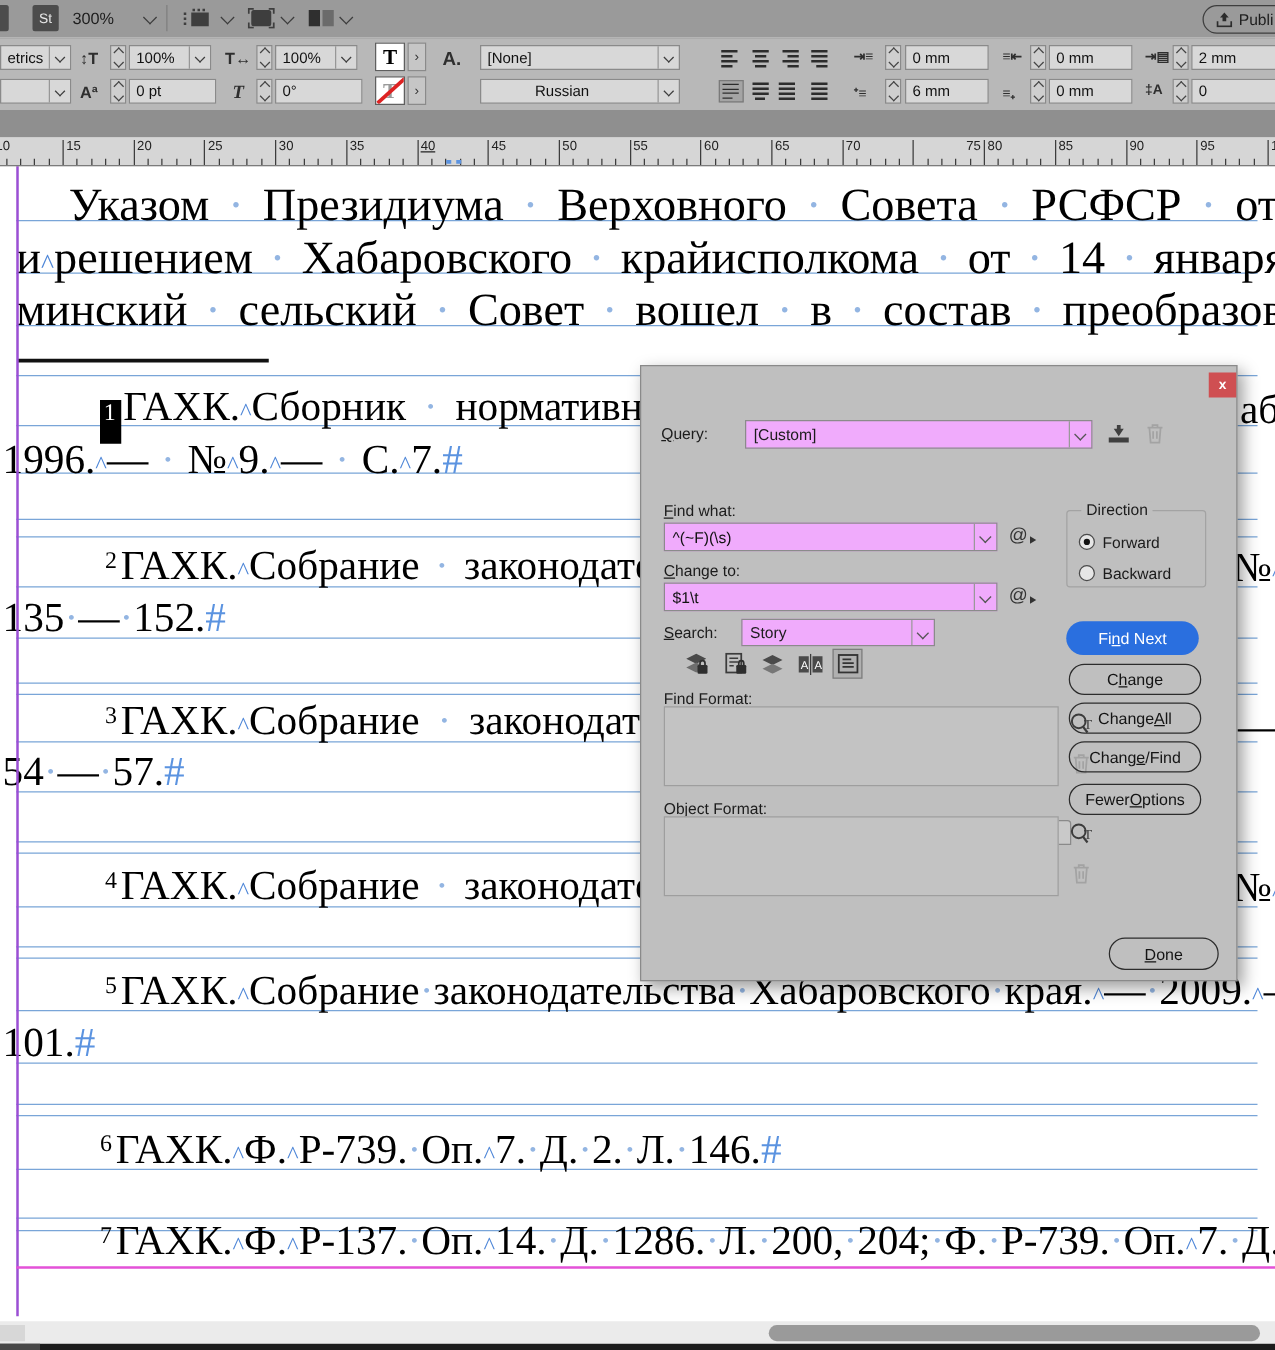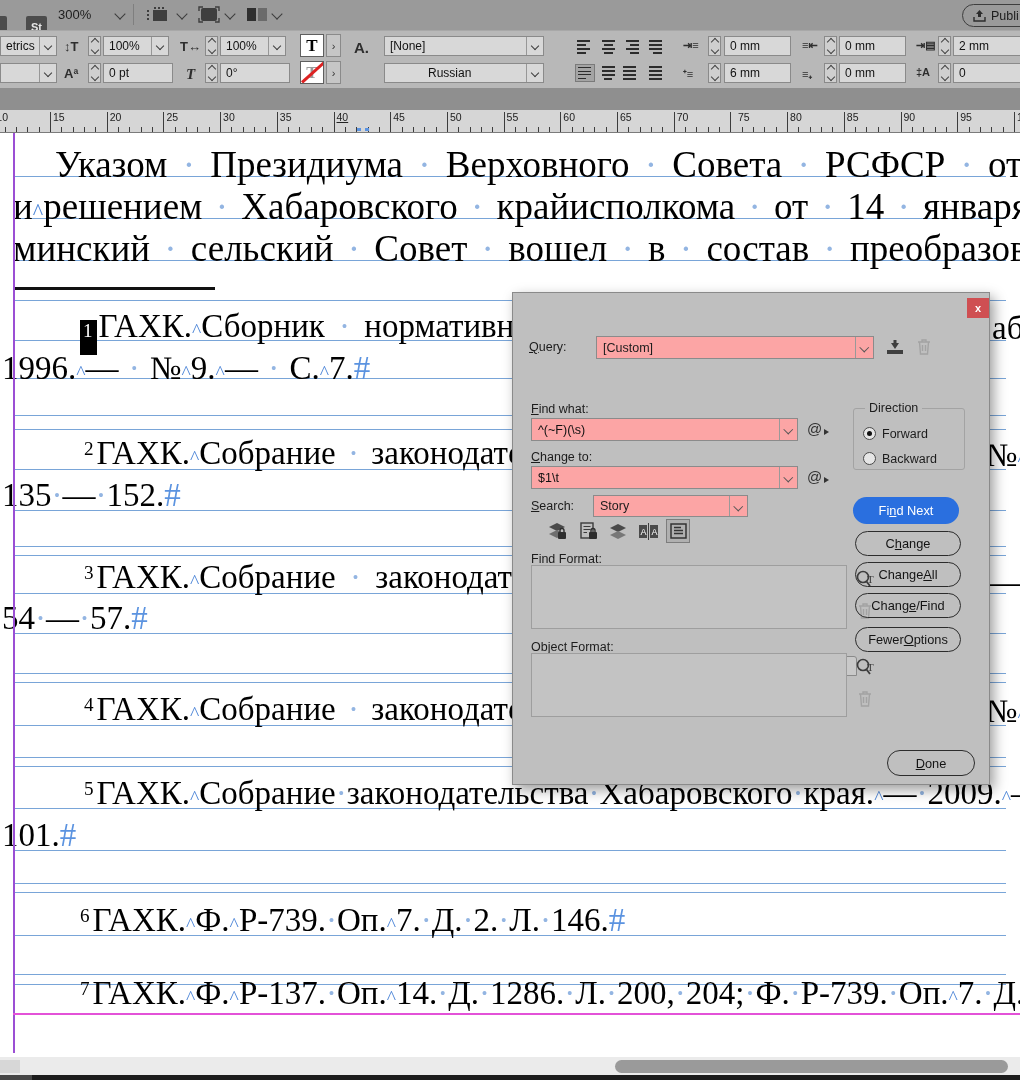--- a/index.html
+++ b/index.html
@@ -1,22 +1,22 @@
 <!DOCTYPE html>
 <html><head>
 <meta charset="utf-8">
 <style>
   html,body{margin:0;padding:0;background:#777;}
   #screen{position:relative;width:1020px;height:1080px;overflow:hidden;background:#fff;
           font-family:"Liberation Sans",sans-serif;-webkit-font-smoothing:antialiased;}
   .abs{position:absolute;}
   
   #topbar{position:absolute;left:0;top:0;width:1020px;height:30px;background:#9a9a9a;z-index:6;}
-  .appicon{position:absolute;top:16px;width:21px;height:21px;background:#4c4c4c;color:#e8e8e8;
-           font-size:11px;display:flex;align-items:center;justify-content:center;border-radius:2px;font-weight:bold;}
+  .appicon{position:absolute;top:4px;width:21px;height:21px;background:#4c4c4c;color:#e8e8e8;
+           font-size:11px;display:flex;align-items:center;justify-content:center;border-radius:2px;}
   .tb-text{position:absolute;top:7px;font-size:13px;color:#1d1d1d;}
   .chev{display:inline-block;width:7px;height:7px;border-right:1.7px solid #3c3c3c;border-bottom:1.7px solid #3c3c3c;transform:rotate(45deg);}
   .chev.abs{position:absolute;}
   .vdiv{position:absolute;top:4px;width:1px;height:21px;background:#7f7f7f;}
   .tb-ic{position:absolute;top:6px;}
   #publish{position:absolute;left:962px;top:4px;height:21px;width:70px;border:1.4px solid #3e3e3e;
            border-radius:12px;display:flex;align-items:center;gap:5px;padding:0 0 0 10px;color:#1d1d1d;font-size:12.5px;}
   
   #cpanel{position:absolute;left:0;top:30px;width:1020px;height:58px;background:#b8b8b8;
           border-top:1px solid #a8a8a8;border-bottom:1px solid #8f8f8f;z-index:6;}
@@ -65,21 +65,21 @@
   #fnsep{position:absolute;height:2.5px;background:#111;}
   #vguide{position:absolute;width:1.5px;background:#9b4fd4;}
   #hguide{position:absolute;height:1.5px;background:#e352d8;}
   
   #dlg{position:absolute;left:512px;top:292px;width:478px;height:493px;background:#bfbfbf;border:1px solid #8a8a8a;
        box-sizing:border-box;z-index:10;box-shadow:4px 5px 12px rgba(0,0,0,.38);font-size:12.5px;color:#1c1c1c;}
   #dlg-title{position:absolute;left:0;top:0;width:100%;height:26px;background:#f2f2f2;display:flex;align-items:center;padding-left:13px;box-sizing:border-box;font-size:12.5px;color:#222;}
   #dlg-close{position:absolute;right:0;top:5px;width:22px;height:20px;background:#cf4f52;color:#fff;font-size:11px;font-weight:bold;
              display:flex;align-items:center;justify-content:center;}
   .dlabel{position:absolute;font-size:12.5px;color:#1c1c1c;}
-  .dfld{position:absolute;height:23px;background:#fca5a5;border:1px solid #8b8b8b;box-sizing:border-box;display:flex;align-items:center;}
+  .dfld{position:absolute;height:23px;background:#f0abfc;border:1px solid #8b8b8b;box-sizing:border-box;display:flex;align-items:center;}
   .dfld input{flex:1;border:none;background:transparent;font-family:"Liberation Sans",sans-serif;font-size:12.5px;color:#111;padding:0 6px;outline:none;min-width:0;}
   .dfld .val{flex:1;padding:0 6px;}
   .dfld .dd{width:17px;align-self:stretch;border-left:1px solid #999;display:flex;align-items:center;justify-content:center;}
   .dfld .dd .chev{width:5.5px;height:5.5px;border-color:#555;}
   .tab{position:absolute;top:363px;height:20px;box-sizing:border-box;border:1px solid #8a8a8a;background:#c9c9c9;
        display:flex;align-items:center;justify-content:center;font-size:12.5px;color:#1c1c1c;}
   .tab.active{background:#a0a0a0;color:#2f5fd0;}
   .fmtbox{position:absolute;width:316px;height:64px;background:#c3c3c3;border:1px solid #9e9e9e;box-sizing:border-box;}
   .aticon{position:absolute;font-size:15px;color:#333;}
   .aticon .tri{position:absolute;right:-7px;bottom:2px;width:0;height:0;border-left:5px solid #333;border-top:3px solid transparent;border-bottom:3px solid transparent;}
@@ -390,21 +390,21 @@
       <div class="tick minor" style="left: 639.68px;"></div>
       <div class="tick minor" style="left: 651.02px;"></div>
       <div class="tick minor" style="left: 662.36px;"></div>
       <div class="tick major" style="left: 673.7px;"></div>
       <span class="rlabel" style="left: 676.7px;">70</span>
       <div class="tick minor" style="left: 685.04px;"></div>
       <div class="tick minor" style="left: 696.38px;"></div>
       <div class="tick minor" style="left: 707.72px;"></div>
       <div class="tick minor" style="left: 719.06px;"></div>
       <div class="tick major" style="left: 730.4px;"></div>
-      <span class="rlabel" style="left: 738px;">75</span>
+      <span class="rlabel" style="left: 773px;">75</span>
       <div class="tick minor" style="left: 741.74px;"></div>
       <div class="tick minor" style="left: 753.08px;"></div>
       <div class="tick minor" style="left: 764.42px;"></div>
       <div class="tick minor" style="left: 775.76px;"></div>
       <div class="tick major" style="left: 787.1px;"></div>
       <span class="rlabel" style="left: 790.1px;">80</span>
       <div class="tick minor" style="left: 798.44px;"></div>
       <div class="tick minor" style="left: 809.78px;"></div>
       <div class="tick minor" style="left: 821.12px;"></div>
       <div class="tick minor" style="left: 832.46px;"></div>

